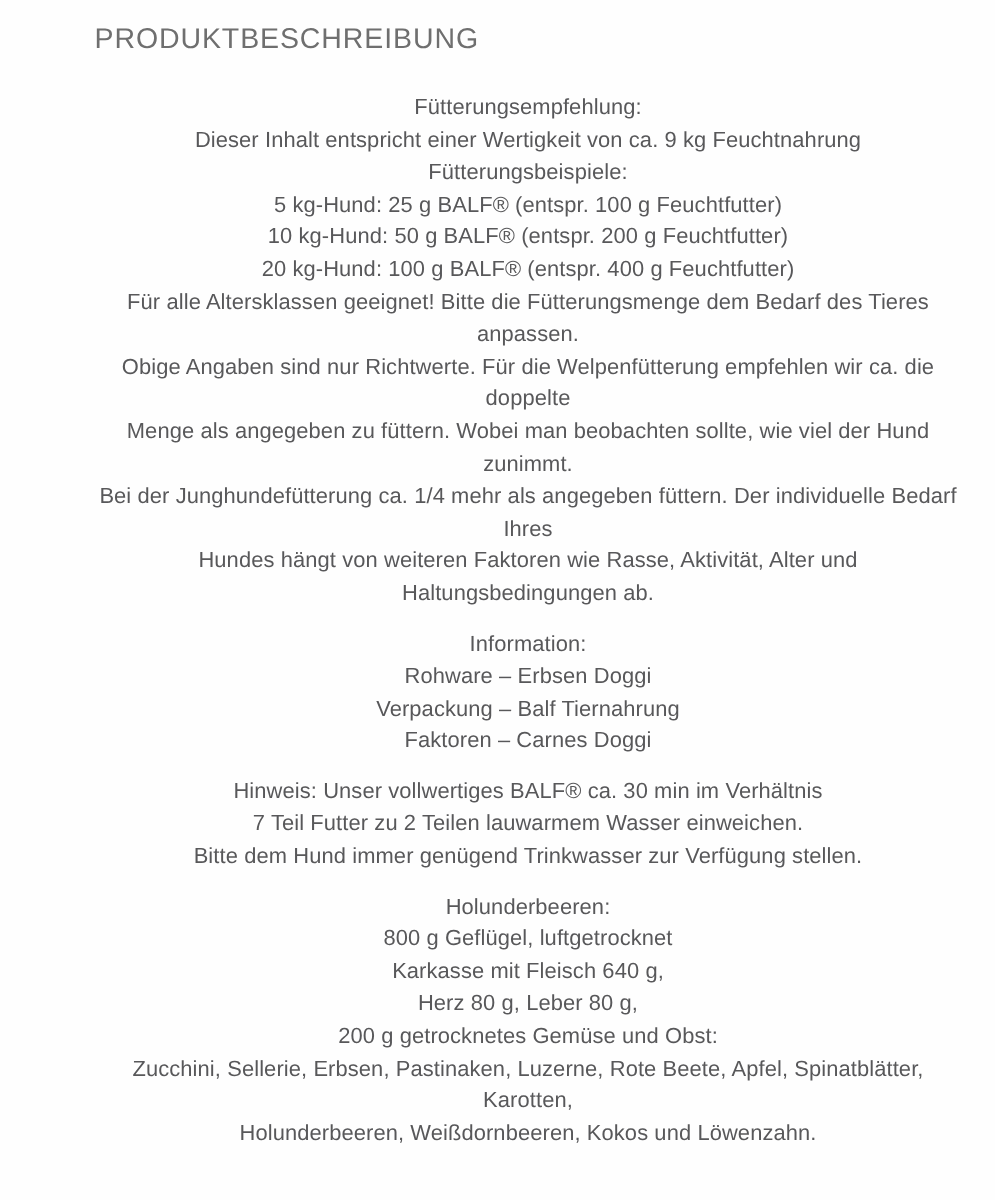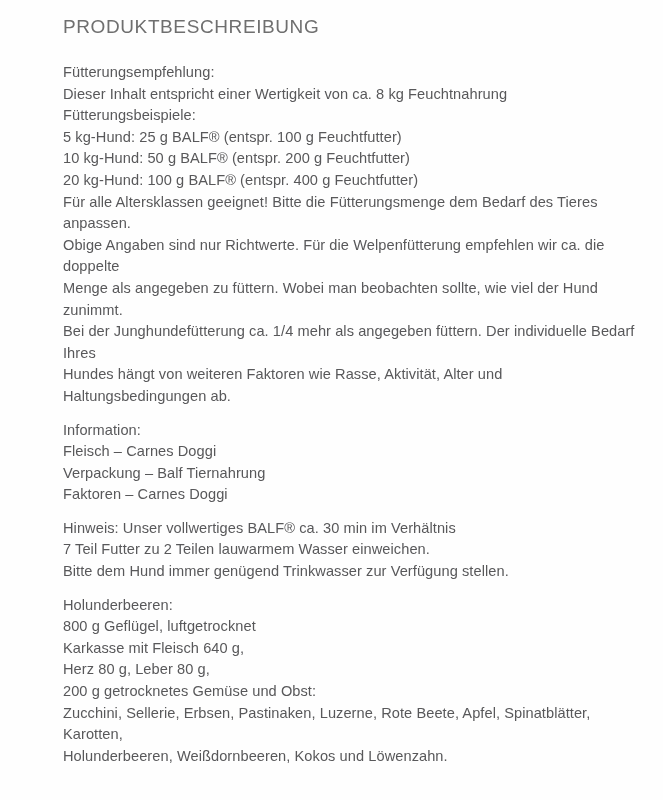--- a/index.html
+++ b/index.html
@@ -37,20 +37,21 @@
   }
 
   .para {
     margin: 0 0 12px 0;
     padding: 0;
     font-size: 14.6px;
     line-height: 21.6px;
     color: #58585a;
     letter-spacing: 0.07px;
     max-width: 578px;
+    text-align: center;
   }
 
   .para:last-child {
     margin-bottom: 0;
   }
 
   .para .ln {
     display: block;
   }
 
@@ -61,35 +62,35 @@
 </style>
 </head>
 <body>
 
 <div class="product-description">
 
   <h2 class="section-title">PRODUKTBESCHREIBUNG</h2>
 
   <p class="para">
     <span class="ln">Fütterungsempfehlung:</span>
-    <span class="ln">Dieser Inhalt entspricht einer Wertigkeit von ca. 8 kg Feuchtnahrung</span>
+    <span class="ln">Dieser Inhalt entspricht einer Wertigkeit von ca. 9 kg Feuchtnahrung</span>
     <span class="ln">Fütterungsbeispiele:</span>
     <span class="ln">5 kg-Hund: 25 g BALF® (entspr. 100 g Feuchtfutter)</span>
     <span class="ln">10 kg-Hund: 50 g BALF® (entspr. 200 g Feuchtfutter)</span>
     <span class="ln">20 kg-Hund: 100 g BALF® (entspr. 400 g Feuchtfutter)</span>
     <span class="ln wrap">Für alle Altersklassen geeignet! Bitte die Fütterungsmenge dem Bedarf des Tieres anpassen.</span>
     <span class="ln wrap">Obige Angaben sind nur Richtwerte. Für die Welpenfütterung empfehlen wir ca. die doppelte</span>
     <span class="ln wrap">Menge als angegeben zu füttern. Wobei man beobachten sollte, wie viel der Hund zunimmt.</span>
     <span class="ln wrap">Bei der Junghundefütterung ca. 1/4 mehr als angegeben füttern. Der individuelle Bedarf Ihres</span>
     <span class="ln wrap">Hundes hängt von weiteren Faktoren wie Rasse, Aktivität, Alter und Haltungsbedingungen ab.</span>
   </p>
 
   <p class="para">
     <span class="ln">Information:</span>
-    <span class="ln">Fleisch – Carnes Doggi</span>
+    <span class="ln">Rohware – Erbsen Doggi</span>
     <span class="ln">Verpackung – Balf Tiernahrung</span>
     <span class="ln">Faktoren – Carnes Doggi</span>
   </p>
 
   <p class="para">
     <span class="ln">Hinweis: Unser vollwertiges BALF® ca. 30 min im Verhältnis</span>
     <span class="ln">7 Teil Futter zu 2 Teilen lauwarmem Wasser einweichen.</span>
     <span class="ln">Bitte dem Hund immer genügend Trinkwasser zur Verfügung stellen.</span>
   </p>
 

